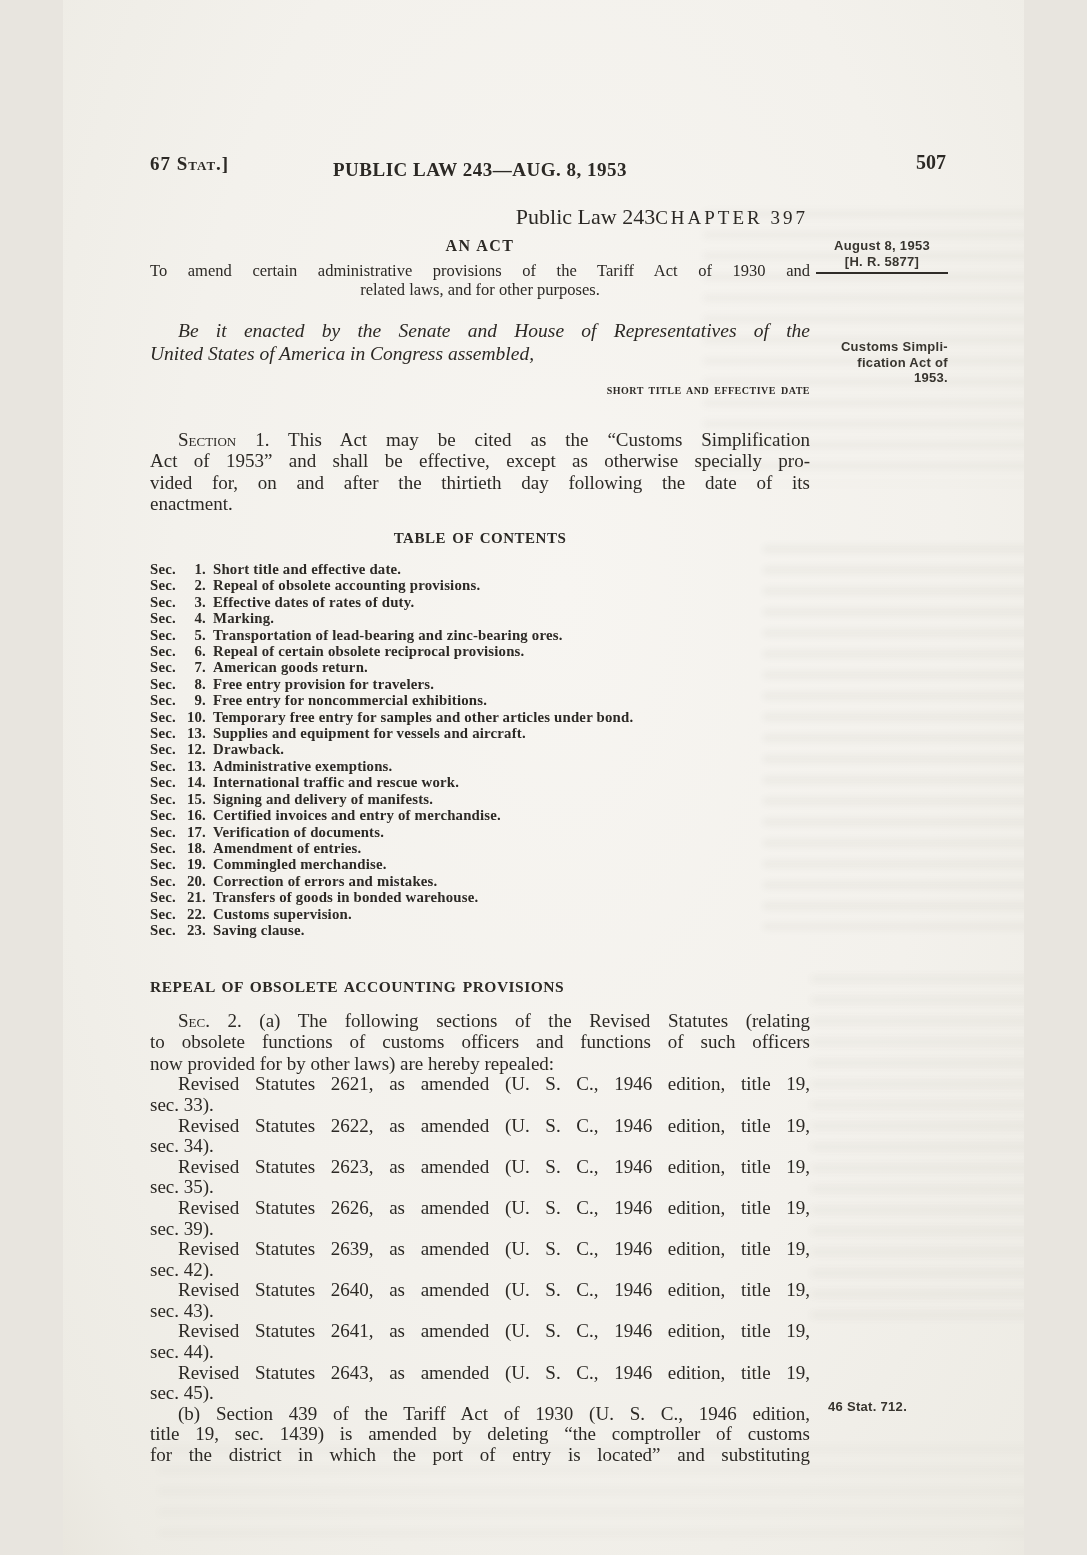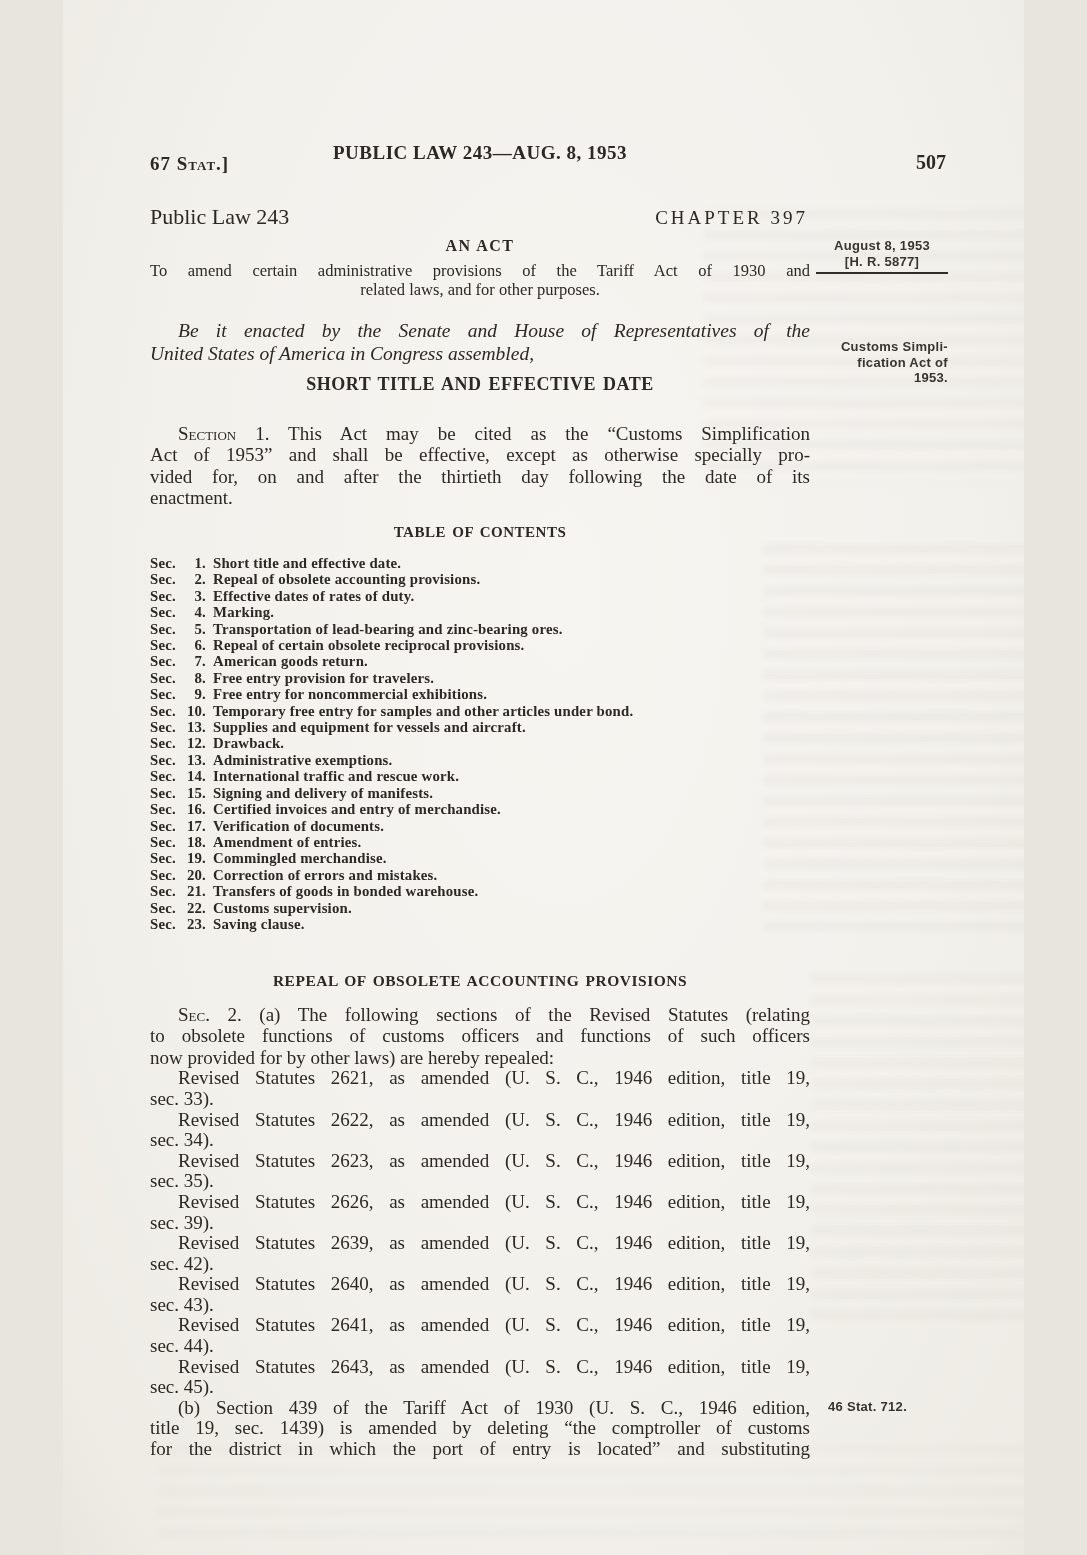--- a/index.html
+++ b/index.html
@@ -9,43 +9,43 @@
     margin:0 auto;
     overflow:hidden;
     background:
       radial-gradient(ellipse at 52% 38%, #f7f5f1 0%, #f3f1ec 55%, #edebe4 92%, #e9e6de 100%);
     color:#2c2925;
     font-family:"Liberation Serif","DejaVu Serif",serif;
   }
   
   .stat-cite{position:absolute;left:87px;top:153px;font-size:19px;font-weight:bold;letter-spacing:1px;}
   .sc{font-variant:small-caps;}
-  .hdr-title{position:absolute;left:87px;top:142px;width:660px;text-align:center;font-size:19px;font-weight:bold;letter-spacing:.5px;}
+  .hdr-title{position:absolute;left:87px;top:159px;width:660px;text-align:center;font-size:19px;font-weight:bold;letter-spacing:.5px;}
   .pg-num{position:absolute;left:853px;top:151px;font-size:20px;font-weight:bold;}
   
   .col{position:absolute;left:87px;top:200px;width:660px;font-size:19px;line-height:21.5px;}
-  .law-line{display:flex;justify-content:space-between;align-items:baseline;margin-top:6px;}
+  .law-line{display:flex;justify-content:flex-end;align-items:baseline;margin-top:6px;}
   .pl-name{font-size:22px;}
   .chapter{font-size:19px;letter-spacing:3px;padding-right:2px;}
   .an-act{margin-top:6px;text-align:center;font-size:16px;font-weight:bold;letter-spacing:1.5px;}
   .purpose{margin-top:5px;font-size:16.5px;line-height:19px;}
   .j{text-align:justify;text-align-last:justify;}
   .c{text-align:center;}
   .ind{text-indent:28px;}
   .it{font-style:italic;}
   .enacting{margin-top:21px;font-size:19.5px;line-height:22.5px;}
-  .xhead{margin-top:9px;text-align:center;font-size:18px;font-weight:bold;letter-spacing:.5px;word-spacing:2px;}
+  .xhead{margin-top:15px;text-align:right;font-size:10px;font-weight:bold;letter-spacing:.5px;word-spacing:2px;}
   .para{margin-top:27px;}
   .toc-head{margin-top:13px;text-align:center;font-size:15px;font-weight:bold;letter-spacing:.5px;word-spacing:2px;}
   .toc{margin-top:12px;font-size:14.8px;line-height:16.4px;font-weight:bold;letter-spacing:.2px;}
   .trow{display:flex;}
   .tsec{width:34px;flex:none;}
   .tnum{width:22px;flex:none;text-align:right;margin-right:7px;}
   .tlab{flex:1;}
-  .repeal-head{margin-top:38px;text-align:center;font-size:15.5px;font-weight:bold;letter-spacing:.5px;word-spacing:2px;}
+  .repeal-head{margin-top:38px;font-size:15.5px;font-weight:bold;letter-spacing:.5px;word-spacing:2px;}
   .para2{margin-top:12px;}
   .tight{line-height:20.6px;}
   
   .mnote{position:absolute;font-family:"Liberation Sans","DejaVu Sans",sans-serif;
          font-size:13px;font-weight:bold;line-height:15.5px;color:#38352f;letter-spacing:.3px;}
   .mn-date{left:753px;top:238px;width:132px;text-align:center;}
   .mn-rule{height:2px;background:#2f2c28;margin-top:3px;}
   .mn-act{left:755px;top:339px;width:130px;text-align:right;}
   .mn-act .first{padding-left:8px;}
   .mn-stat{left:765px;top:1399px;}

